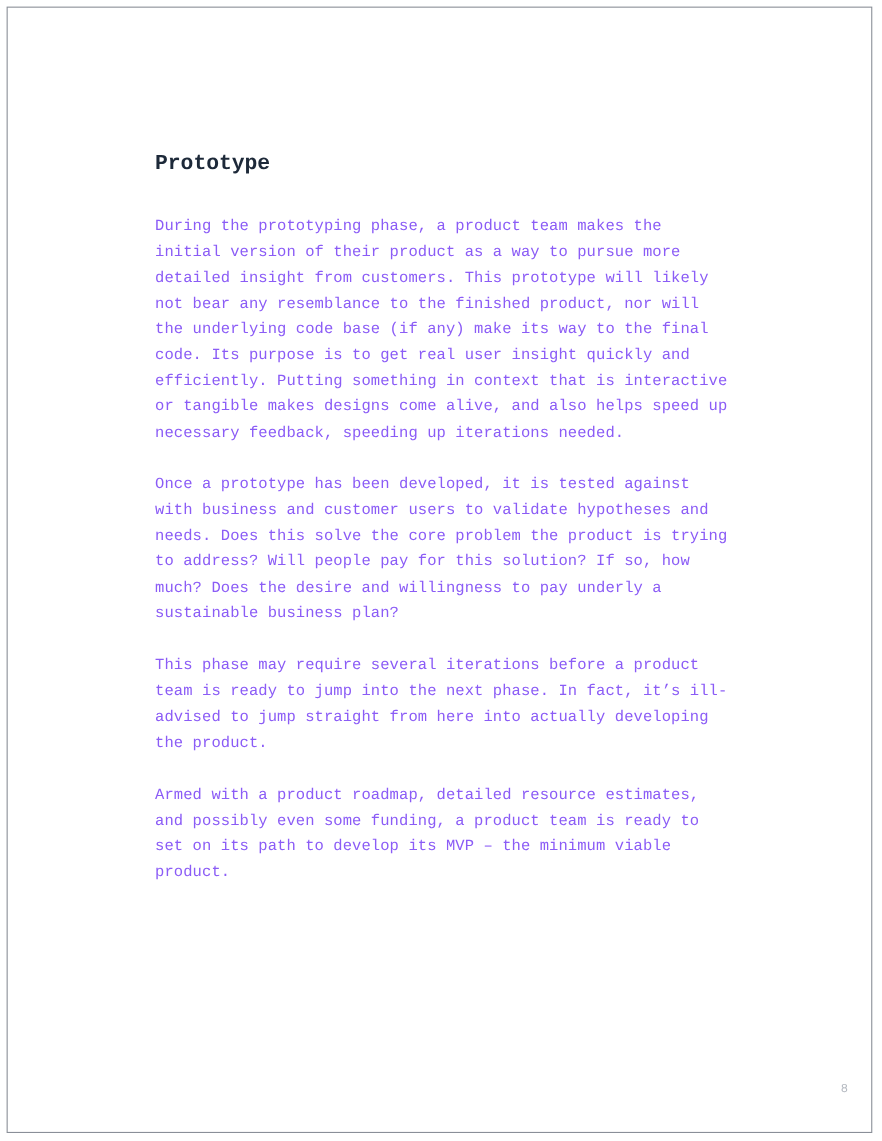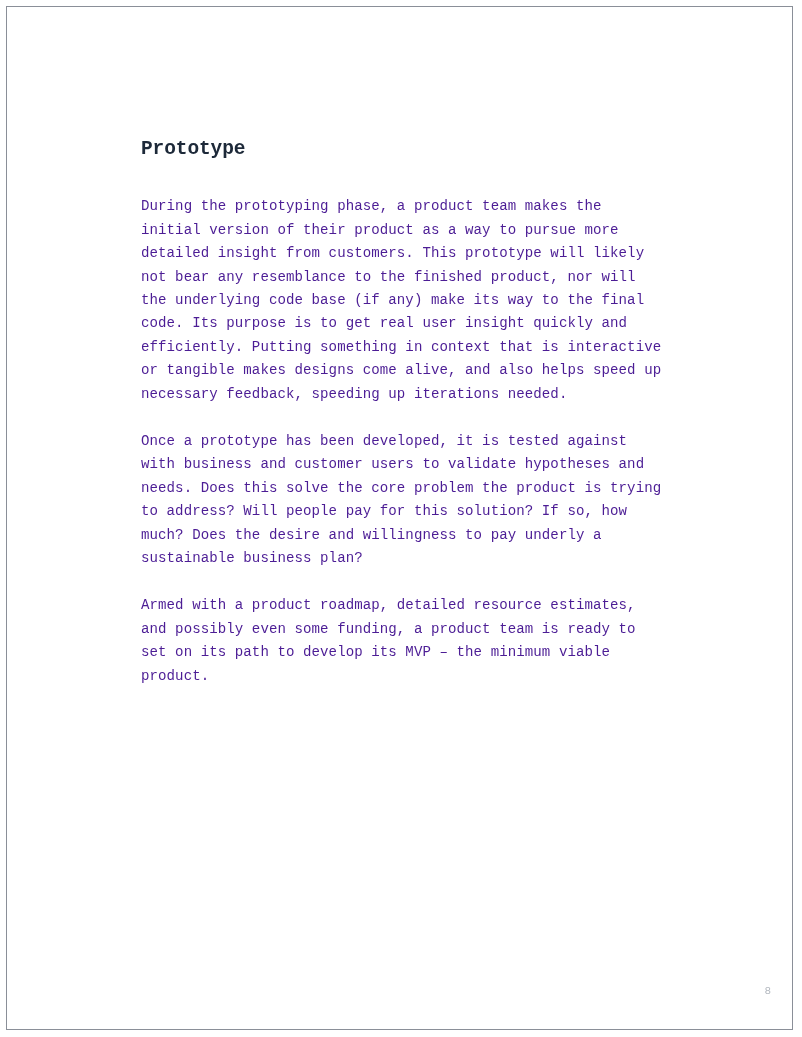--- a/index.html
+++ b/index.html
@@ -62,21 +62,21 @@
     font-size: 19.5px;
     font-weight: 700;
     color: #1d2939;
     letter-spacing: -0.1px;
     margin: 0 0 34px 0;
     line-height: 1.2;
   }
   .para {
     font-size: 14.1px;
     line-height: 23.4px;
-    color: #4c1d95;
+    color: #8b5cf6;
     margin: 0 0 24px 0;
     letter-spacing: 0.005em;
     text-align: left;
   }
   .para:last-child { margin-bottom: 0; }
 
   #page-number {
     position: absolute;
     left: 0;
     top: 978px;
@@ -131,20 +131,21 @@
           <path d="M-10.0 248.8 L-6.0 249.8 L-2.0 250.7 L2.0 251.5 L6.0 252.3 L10.0 253.0 L14.0 253.7 L18.0 254.3 L22.0 254.8 L26.0 255.2 L30.0 255.5 L34.0 255.8 L38.0 256.0 L42.0 256.2 L46.0 256.3 L50.0 256.3 L54.0 256.2 L58.0 256.0 L62.0 255.7 L66.0 255.4 L70.0 254.9 L74.0 254.4 L78.0 253.7 L82.0 253.0 L86.0 252.2 L90.0 251.4 L94.0 250.4 L98.0 249.4 L102.0 248.3 L106.0 247.1 L110.0 245.8 L114.0 244.5 L118.0 243.1 L122.0 241.7 L126.0 240.1 L130.0 238.6 L134.0 236.9 L138.0 235.2 L142.0 233.5 L146.0 231.7 L150.0 229.9 L154.0 228.1 L158.0 226.2 L162.0 224.2 L166.0 222.3 L170.0 220.3 L174.0 218.3 L178.0 216.3 L182.0 214.3 L186.0 212.3 L190.0 210.3 L194.0 208.2 L198.0 206.2 L202.0 204.2 L206.0 202.2 L210.0 200.2 L214.0 198.3 L218.0 196.3 L222.0 194.4 L226.0 192.5 L230.0 190.7 L234.0 188.9 L238.0 187.1 L242.0 185.4 L246.0 183.8 L250.0 182.2 L254.0 180.6 L258.0 179.1 L262.0 177.7 L266.0 176.3 L270.0 175.1 L274.0 173.8 L278.0 172.7 L282.0 171.6 L286.0 170.6 L290.0 169.7 L294.0 168.9 L298.0 168.1 L302.0 167.5 L306.0 166.9 L310.0 166.4 L314.0 166.0 L318.0 165.7 L322.0 165.4 L326.0 165.3 L330.0 165.3 L334.0 165.5 L338.0 165.9 L342.0 166.4 L346.0 167.1 L350.0 167.8 L354.0 168.6 L358.0 169.5 L362.0 170.5 L366.0 171.6 L370.0 172.7 L374.0 173.9 L378.0 175.1 L382.0 176.4 L386.0 177.7 L390.0 179.2 L394.0 180.6 L398.0 182.1 L402.0 183.7 L406.0 185.3 L410.0 187.0 L414.0 188.7 L418.0 190.4 L422.0 192.2 L426.0 194.0 L430.0 195.9 L434.0 197.8 L438.0 199.8 L442.0 201.8 L446.0 203.9 L450.0 205.9 L454.0 208.1 L458.0 210.2 L462.0 212.4 L466.0 214.6 L470.0 216.9 L474.0 219.2 L478.0 221.6 L482.0 223.9 L486.0 226.3 L490.0 228.8 L494.0 231.3 L498.0 233.8 L502.0 236.3 L506.0 238.9 L510.0 241.5 L514.0 244.2 L518.0 246.8 L522.0 249.5 L526.0 252.3 L530.0 255.0 L534.0 257.8 L538.0 260.7 L542.0 263.5 L546.0 266.4 L550.0 269.3 L554.0 272.3 L558.0 275.3 L562.0 278.3 L566.0 281.3 L570.0 284.4 L574.0 287.5 L578.0 290.6 L582.0 293.7 L586.0 296.9 L590.0 300.1 L594.0 303.3 L598.0 306.6 L602.0 309.9 L606.0 313.2 L610.0 316.5 L614.0 319.9 L618.0 323.3 L622.0 326.7 L626.0 330.1 L630.0 333.6 L634.0 337.1 L638.0 340.6 L642.0 344.1 L646.0 347.7 L650.0 351.3 L654.0 354.9 L658.0 358.5 L662.0 362.2 L666.0 365.9 L670.0 369.6 L674.0 373.4 L678.0 377.1 L682.0 380.9 L686.0 384.7 L690.0 388.5 L694.0 392.4 L698.0 396.3 L702.0 400.2 L706.0 404.1 L710.0 408.1 L714.0 412.0 L718.0 416.0 L722.0 420.1 L726.0 424.1 L730.0 428.2 L734.0 432.2 L738.0 436.4 L742.0 440.5 L746.0 444.6 L750.0 448.8 L754.0 453.0 L758.0 457.2 L762.0 461.5 L766.0 465.7 L770.0 470.0 L774.0 474.3 L778.0 478.6 L782.0 483.0 L786.0 487.4 L790.0 491.7 L794.0 496.2" fill="none" stroke="#e9ebed" stroke-width="1"></path>
           <path d="M-10.0 252.9 L-6.0 253.9 L-2.0 254.8 L2.0 255.7 L6.0 256.5 L10.0 257.2 L14.0 257.8 L18.0 258.4 L22.0 258.9 L26.0 259.3 L30.0 259.7 L34.0 260.0 L38.0 260.2 L42.0 260.3 L46.0 260.4 L50.0 260.4 L54.0 260.3 L58.0 260.1 L62.0 259.9 L66.0 259.5 L70.0 259.0 L74.0 258.5 L78.0 257.9 L82.0 257.2 L86.0 256.4 L90.0 255.5 L94.0 254.6 L98.0 253.5 L102.0 252.4 L106.0 251.2 L110.0 250.0 L114.0 248.7 L118.0 247.3 L122.0 245.8 L126.0 244.3 L130.0 242.7 L134.0 241.1 L138.0 239.4 L142.0 237.7 L146.0 235.9 L150.0 234.1 L154.0 232.2 L158.0 230.3 L162.0 228.4 L166.0 226.4 L170.0 224.5 L174.0 222.5 L178.0 220.5 L182.0 218.5 L186.0 216.4 L190.0 214.4 L194.0 212.4 L198.0 210.4 L202.0 208.3 L206.0 206.3 L210.0 204.4 L214.0 202.4 L218.0 200.5 L222.0 198.6 L226.0 196.7 L230.0 194.8 L234.0 193.0 L238.0 191.3 L242.0 189.6 L246.0 187.9 L250.0 186.3 L254.0 184.8 L258.0 183.3 L262.0 181.8 L266.0 180.5 L270.0 179.2 L274.0 178.0 L278.0 176.8 L282.0 175.8 L286.0 174.8 L290.0 173.8 L294.0 173.0 L298.0 172.3 L302.0 171.6 L306.0 171.0 L310.0 170.5 L314.0 170.1 L318.0 169.8 L322.0 169.6 L326.0 169.5 L330.0 169.4 L334.0 169.6 L338.0 170.0 L342.0 170.6 L346.0 171.2 L350.0 171.9 L354.0 172.8 L358.0 173.7 L362.0 174.6 L366.0 175.7 L370.0 176.8 L374.0 178.0 L378.0 179.2 L382.0 180.5 L386.0 181.9 L390.0 183.3 L394.0 184.8 L398.0 186.3 L402.0 187.8 L406.0 189.4 L410.0 191.1 L414.0 192.8 L418.0 194.6 L422.0 196.4 L426.0 198.2 L430.0 200.1 L434.0 202.0 L438.0 204.0 L442.0 206.0 L446.0 208.0 L450.0 210.1 L454.0 212.2 L458.0 214.4 L462.0 216.6 L466.0 218.8 L470.0 221.1 L474.0 223.4 L478.0 225.7 L482.0 228.1 L486.0 230.5 L490.0 232.9 L494.0 235.4 L498.0 237.9 L502.0 240.5 L506.0 243.0 L510.0 245.7 L514.0 248.3 L518.0 251.0 L522.0 253.7 L526.0 256.4 L530.0 259.2 L534.0 262.0 L538.0 264.8 L542.0 267.7 L546.0 270.6 L550.0 273.5 L554.0 276.4 L558.0 279.4 L562.0 282.4 L566.0 285.4 L570.0 288.5 L574.0 291.6 L578.0 294.7 L582.0 297.9 L586.0 301.0 L590.0 304.2 L594.0 307.5 L598.0 310.7 L602.0 314.0 L606.0 317.3 L610.0 320.7 L614.0 324.0 L618.0 327.4 L622.0 330.8 L626.0 334.3 L630.0 337.7 L634.0 341.2 L638.0 344.7 L642.0 348.3 L646.0 351.8 L650.0 355.4 L654.0 359.0 L658.0 362.7 L662.0 366.4 L666.0 370.0 L670.0 373.8 L674.0 377.5 L678.0 381.3 L682.0 385.0 L686.0 388.9 L690.0 392.7 L694.0 396.5 L698.0 400.4 L702.0 404.3 L706.0 408.3 L710.0 412.2 L714.0 416.2 L718.0 420.2 L722.0 424.2 L726.0 428.2 L730.0 432.3 L734.0 436.4 L738.0 440.5 L742.0 444.6 L746.0 448.8 L750.0 453.0 L754.0 457.1 L758.0 461.4 L762.0 465.6 L766.0 469.9 L770.0 474.2 L774.0 478.5 L778.0 482.8 L782.0 487.1 L786.0 491.5 L790.0 495.9 L794.0 500.3" fill="none" stroke="#e9ebed" stroke-width="1"></path>
         </g>
     </svg>
 
     <div id="content">
       <h1 id="doc-title">Prototype</h1>
 
       <p class="para">During the prototyping phase, a product team makes the initial version of their product as a way to pursue more detailed insight from customers. This prototype will likely not bear any resemblance to the finished product, nor will the underlying code base (if any) make its way to the final code. Its purpose is to get real user insight quickly and efficiently.  Putting something in context that is interactive or tangible makes designs come alive, and also helps speed up necessary feedback, speeding up iterations needed.</p>
       <p class="para">Once a prototype has been developed, it is tested against with business and customer users to validate hypotheses and needs. Does this solve the core problem the product is trying to address? Will people pay for this solution? If so, how much? Does the desire and willingness to pay underly a sustainable business plan?</p>
+      <p class="para">This phase may require several iterations before a product team is ready to jump into the next phase. In fact, it’s ill-advised to jump straight from here into actually developing the product.</p>
       <p class="para">Armed with a product roadmap, detailed resource estimates, and possibly even some funding, a product team is ready to set on its path to develop its MVP – the minimum viable product.</p>
     </div>
 
     <div id="page-number">8</div>
 
   </div>
 
   <div id="page-frame"></div>
 </div>
 

